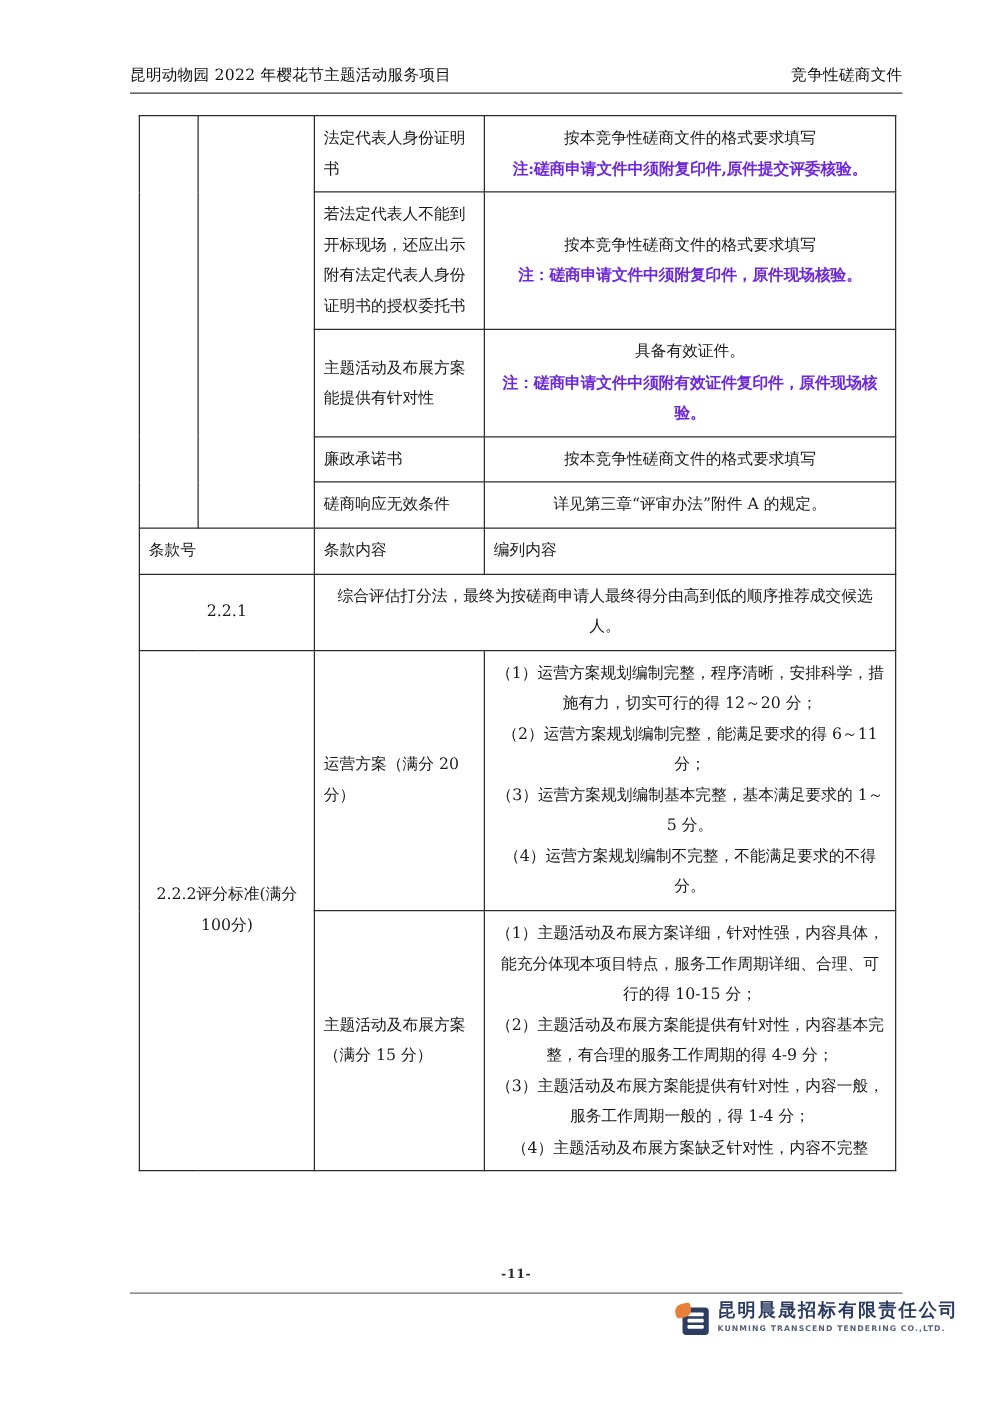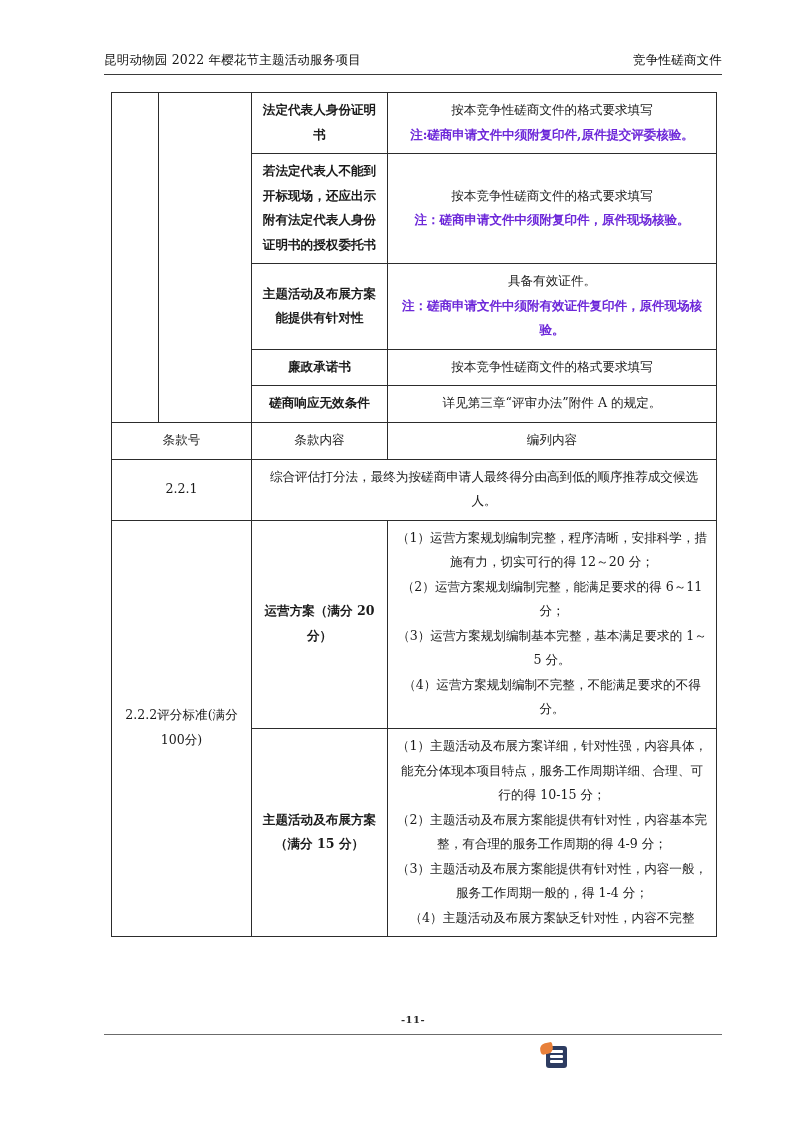--- a/index.html
+++ b/index.html
@@ -67,41 +67,39 @@
     line-height: 1.95;
     color: #1a1a1a;
   }
   col.c1 { width: 47px; }
   col.c2 { width: 93px; }
   col.c3 { width: 136px; }
   col.c4 { width: 329px; }
 
   .center { text-align: center; }
   .label-cell {
-    text-align: center;
+    text-align: left;
     padding-left: 9px;
-    font-weight: bold;
   }
   .content-cell {
     text-align: center;
     padding-left: 9px;
     padding-right: 8px;
   }
   .note {
     font-weight: bold;
     color: #6d28d9;
     letter-spacing: -0.1px;
   }
   .blank-cell { padding: 0; }
   p.ln {
     margin: 0;
     text-indent: 0;
   }
   .colhead {
-    text-align: center;
     font-size: 12.8px;
   }
   .merged-num {
     text-align: center;
     font-size: 12.6px;
     line-height: 2.0;
   }
 
   
   .page-number {
@@ -284,15 +282,19 @@
   </div>
 
   <div class="page-number">-11-</div>
   <div class="footer-rule"></div>
 
   <div class="footer-logo">
     <span class="logo-mark">
       <span class="sq"></span>
       <span class="blob"></span>
     </span>
+    <span class="logo-text">
+      <span class="logo-cn">昆明晨晟招标有限责任公司</span>
+      <span class="logo-en">KUNMING TRANSCEND TENDERING CO.,LTD.</span>
+    </span>
   </div>
 
 </div>
 
 </body></html>

